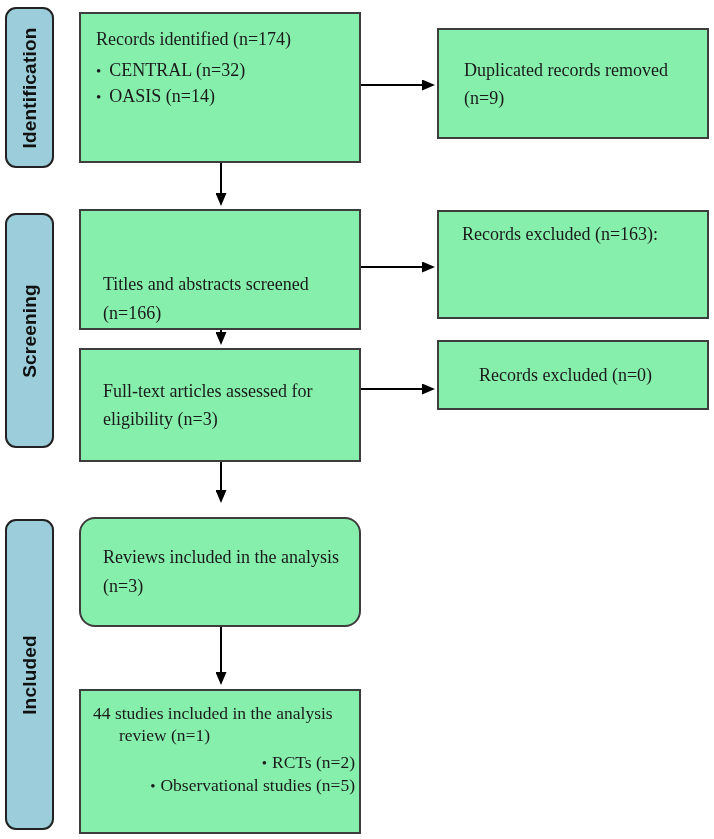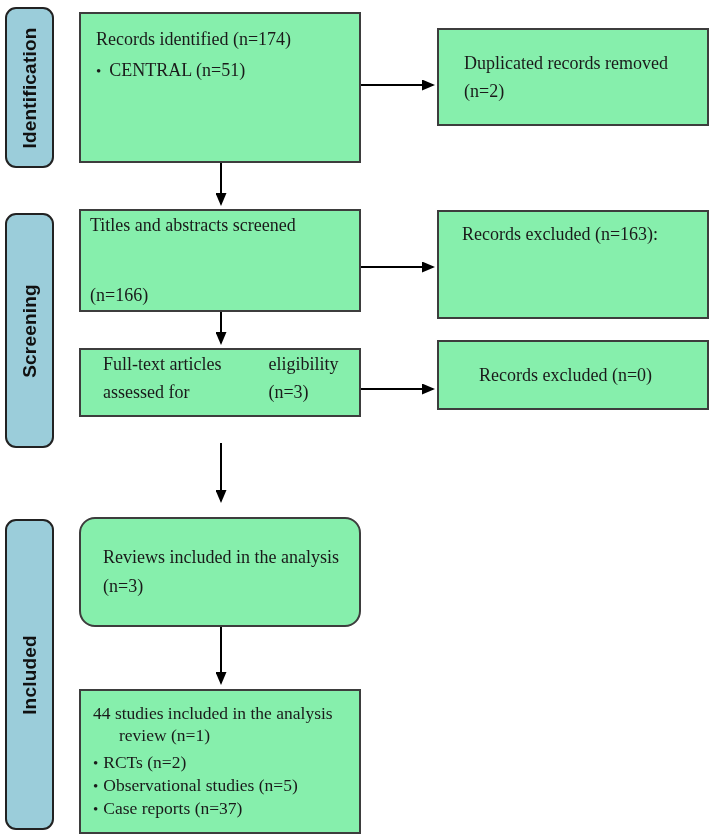--- a/index.html
+++ b/index.html
@@ -46,45 +46,45 @@
     background:#86efac;
     border:2px solid var(--box-border);
     box-sizing:border-box;
     font-size:18px;
     line-height:28px;
   }
   .col-main{left:79px;width:282px;}
   .col-side{left:437px;width:272px;}
 
   .box-records-identified{top:12px;height:151px;padding:13px 6px 0 15px;}
-  .box-duplicates-removed{top:28px;height:98px;display:flex;flex-direction:column;justify-content:center;padding-left:25px;}
-  .box-titles-screened{top:209px;height:103px;display:flex;flex-direction:column;justify-content:space-between;padding-left:9px;line-height:29px;}
+  .box-duplicates-removed{top:28px;height:111px;display:flex;flex-direction:column;justify-content:center;padding-left:25px;}
+  .box-titles-screened{top:209px;height:121px;display:flex;flex-direction:column;justify-content:flex-end;padding-left:22px;line-height:29px;}
   .box-records-excluded-screening{top:210px;height:109px;padding:10px 4px 8px 23px;}
-  .box-fulltext-assessed{top:348px;height:69px;display:flex;flex-direction:row;justify-content:center;padding-left:22px;line-height:28px;}
+  .box-fulltext-assessed{top:348px;height:114px;display:flex;flex-direction:column;justify-content:center;padding-left:22px;line-height:28px;}
   .box-records-excluded-fulltext{top:340px;height:70px;display:flex;flex-direction:column;justify-content:center;padding-left:40px;}
   .box-reviews-included{top:517px;height:110px;display:flex;flex-direction:column;justify-content:center;padding-left:22px;line-height:29px;border-radius:16px;}
   .box-studies-included{top:689px;height:145px;padding:11px 4px 16px 12px;font-size:17.5px;}
 
   .box .title{line-height:24px;margin:0 0 7px 0;}
   .box ul{list-style:none;margin:0;padding:0;}
   .box li{position:relative;}
   .box li::before{content:"\2022";}
 
   
   .list-identified{margin-left:22px;}
   .list-identified li{line-height:25px;}
   .list-identified li::before{margin-right:8px;font-size:15px;}
 
   .list-excluded{margin-left:8px;}
   .list-excluded li{line-height:23px;font-size:17.5px;}
   .list-excluded li::before{margin-right:11px;font-size:15px;}
 
   .box-studies-included .title{line-height:22px;margin:0 0 5px 0;}
   .box-studies-included .title .wrap2{display:block;padding-left:26px;}
-  .list-studies{margin-left:15px;}
+  .list-studies{margin-left:15px;text-align:right;}
   .list-studies li{line-height:22px;}
   .list-studies li::before{margin-right:5px;font-size:15px;}
 </style>
 </head>
 <body>
 
 <div class="canvas">
 
   <svg class="arrows" viewBox="0 0 714 839">
     <defs>
@@ -107,21 +107,22 @@
   <div class="stage stage-screening">
     <span>Screening</span>
   </div>
   <div class="stage stage-included">
     <span>Included</span>
   </div>
 
   <div class="box col-main box-records-identified">
     <div class="title">Records identified (n=174)</div>
     <ul class="list-identified">
-      <li>CENTRAL (n=51)</li>
+      <li>CENTRAL (n=32)</li>
+      <li>OASIS (n=14)</li>
     </ul>
   </div>
 
   <div class="box col-main box-titles-screened">
     <div>Titles and abstracts screened</div>
     <div>(n=166)</div>
   </div>
 
   <div class="box col-main box-fulltext-assessed">
     <div>Full-text articles assessed for</div>
@@ -131,27 +132,26 @@
   <div class="box col-main box-reviews-included">
     <div>Reviews included in the analysis</div>
     <div>(n=3)</div>
   </div>
 
   <div class="box col-main box-studies-included">
     <div class="title"><span>44 studies included in the analysis</span><span class="wrap2">review (n=1)</span></div>
     <ul class="list-studies">
       <li>RCTs (n=2)</li>
       <li>Observational studies (n=5)</li>
-      <li>Case reports (n=37)</li>
     </ul>
   </div>
 
   <div class="box col-side box-duplicates-removed">
     <div>Duplicated records removed</div>
-    <div>(n=2)</div>
+    <div>(n=9)</div>
   </div>
 
   <div class="box col-side box-records-excluded-screening">
     <div class="title">Records excluded (n=163):</div>
   </div>
 
   <div class="box col-side box-records-excluded-fulltext">
     <div>Records excluded (n=0)</div>
   </div>
 

